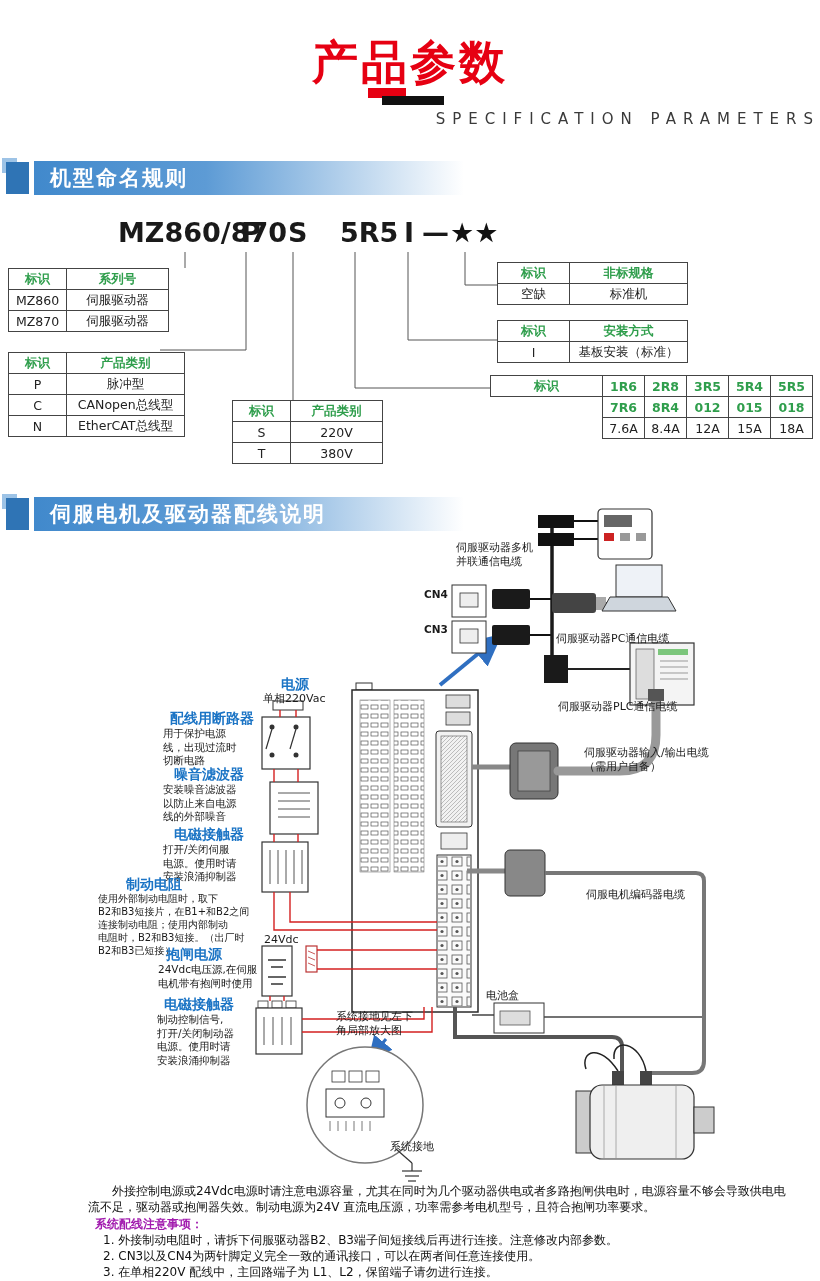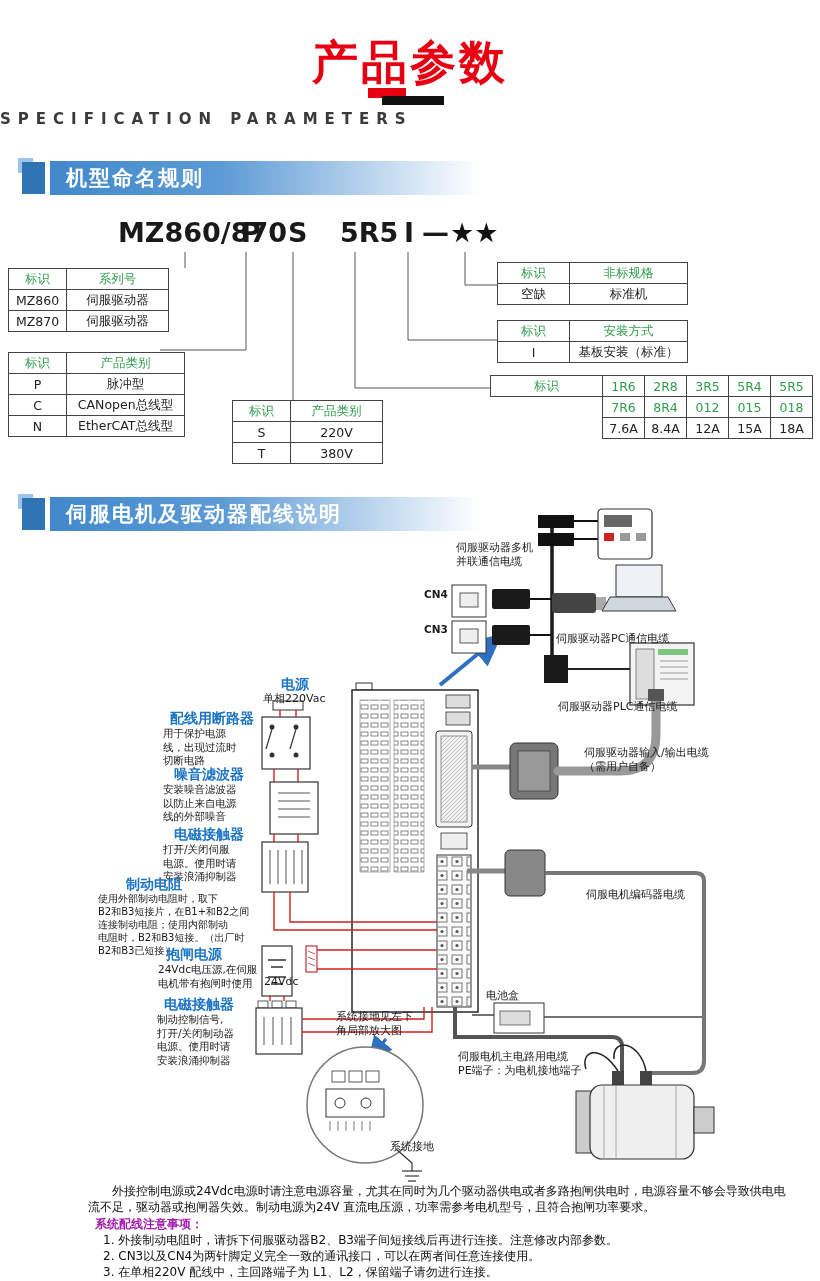--- a/index.html
+++ b/index.html
@@ -4,40 +4,40 @@
 <style>
   * { margin:0; padding:0; box-sizing:border-box; }
   body { background:#fff; font-family:"DejaVu Sans","Liberation Sans",sans-serif; }
   .page { position:relative; width:820px; height:1281px; background:#fff; overflow:hidden; }
 
   
   .main-title { position:absolute; top:32px; left:0; width:100%; text-align:center;
     font-size:46px; font-weight:bold; color:#e60012; letter-spacing:3px; }
   .title-red-bar { position:absolute; top:88px; left:calc(50% - 42px); width:38px; height:10px; background:#e60012; }
   .title-black-bar { position:absolute; top:96px; left:calc(50% - 28px); width:62px; height:9px; background:#111; }
-  .sub-title { position:absolute; top:110px; left:0; width:100%; text-align:left;
-    font-size:15px; color:#3a3a3a; letter-spacing:7px; font-weight:700; }
-
-  
-  .sec { position:absolute; left:16px; width:480px; height:34px; }
+  .sub-title { position:absolute; top:110px; left:0; width:100%; text-align:right;
+    font-size:15px; color:#3a3a3a; letter-spacing:7px; font-weight:400; }
+
+  
+  .sec { position:absolute; left:0; width:480px; height:34px; }
   .sec .sq-light { position:absolute; left:2px; top:-3px; width:15px; height:15px; background:#9dc3e6; }
   .sec .sq-dark { position:absolute; left:6px; top:1px; width:23px; height:32px; background:#2f74b5; }
   .sec .bar { position:absolute; left:34px; top:0; width:430px; height:34px;
     background:linear-gradient(to right,#4189cc 0%,#5d9bd5 40%,rgba(255,255,255,0) 100%); }
   .sec .bar span { display:block; line-height:34px; padding-left:16px; color:#fff;
     font-size:21px; font-weight:bold; letter-spacing:2px; }
 
   
   .code { position:absolute; top:217px; font-size:27px; font-weight:600; color:#1a1a1a; }
 
   
   .spec-table { position:absolute; border-collapse:collapse; font-size:12.5px; text-align:center;
     background:#fff; color:#222; }
   .spec-table th, .spec-table td { border:1px solid #444; padding:1px 5px; height:21px; font-weight:normal; }
-  .spec-table th { color:#2f9e4c; font-weight:400; }
+  .spec-table th { color:#2f9e4c; font-weight:700; }
   .spec-table td.noborder { border:none; }
 
   
   .dl { position:absolute; white-space:pre-line; }
   .blue-t { color:#1b74c5; font-size:14px; font-weight:bold; }
   .desc { color:#1a1a1a; font-size:10.5px; line-height:1.3; }
   .plain { color:#1a1a1a; font-size:11px; line-height:1.3; }
   .small-b { color:#1a1a1a; font-size:10.5px; font-weight:bold; }
 
   
@@ -444,43 +444,41 @@
   <div class="dl blue-t" style="left:126px;top:876px;">制动电阻</div>
   <div class="dl desc" style="left:98px;top:892px;width:164px;font-size:10px;">使用外部制动电阻时，取下
 B2和B3短接片，在B1+和B2之间
 连接制动电阻；使用内部制动
 电阻时，B2和B3短接。（出厂时
 B2和B3已短接）</div>
 
   <div class="dl blue-t" style="left:166px;top:946px;">抱闸电源</div>
   <div class="dl desc" style="left:158px;top:963px;width:122px;">24Vdc电压源,在伺服
 电机带有抱闸时使用</div>
-  <div class="dl plain" style="left:264px;top:975px;">24Vdc</div>
+  <div class="dl plain" style="left:264px;top:933px;">24Vdc</div>
 
   <div class="dl blue-t" style="left:164px;top:996px;">电磁接触器</div>
   <div class="dl desc" style="left:157px;top:1013px;width:98px;">制动控制信号,
 打开/关闭制动器
 电源。使用时请
 安装浪涌抑制器</div>
 
   <div class="dl small-b" style="left:424px;top:588px;">CN4</div>
   <div class="dl small-b" style="left:424px;top:623px;">CN3</div>
 
   <div class="dl plain" style="left:456px;top:541px;width:110px;">伺服驱动器多机
 并联通信电缆</div>
   <div class="dl plain" style="left:556px;top:632px;">伺服驱动器PC通信电缆</div>
   <div class="dl plain" style="left:558px;top:700px;">伺服驱动器PLC通信电缆</div>
   <div class="dl plain" style="left:584px;top:746px;width:160px;text-align:left;">伺服驱动器输入/输出电缆
 （需用户自备）</div>
   <div class="dl plain" style="left:586px;top:888px;">伺服电机编码器电缆</div>
   <div class="dl plain" style="left:486px;top:989px;">电池盒</div>
   <div class="dl plain" style="left:336px;top:1010px;width:98px;">系统接地见左下
 角局部放大图</div>
-  <div class="dl plain" style="left:458px;top:1050px;width:170px;">伺服电机主电路用电缆
-PE端子：为电机接地端子</div>
   <div class="dl plain" style="left:390px;top:1140px;">系统接地</div>
 
   <div class="foot-par">外接控制电源或24Vdc电源时请注意电源容量，尤其在同时为几个驱动器供电或者多路抱闸供电时，电源容量不够会导致供电电流不足，驱动器或抱闸器失效。制动电源为24V 直流电压源，功率需参考电机型号，且符合抱闸功率要求。</div>
   <div class="notes-title">系统配线注意事项：</div>
   <div class="note-item" style="top:1232px;">1. 外接制动电阻时，请拆下伺服驱动器B2、B3端子间短接线后再进行连接。注意修改内部参数。</div>
   <div class="note-item" style="top:1248px;">2. CN3以及CN4为两针脚定义完全一致的通讯接口，可以在两者间任意连接使用。</div>
   <div class="note-item" style="top:1264px;">3. 在单相220V 配线中，主回路端子为 L1、L2，保留端子请勿进行连接。</div>
 
 </div>
 

